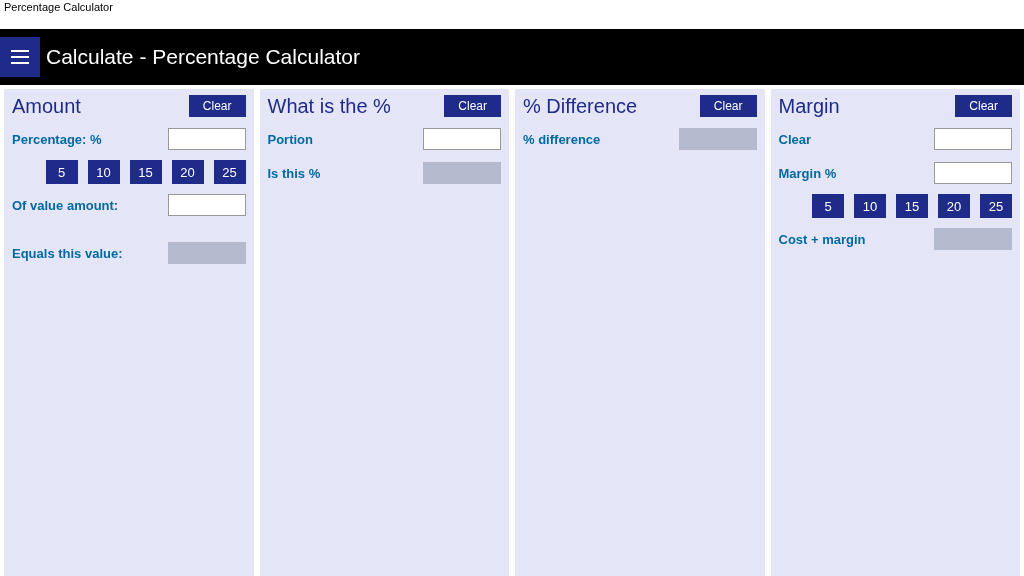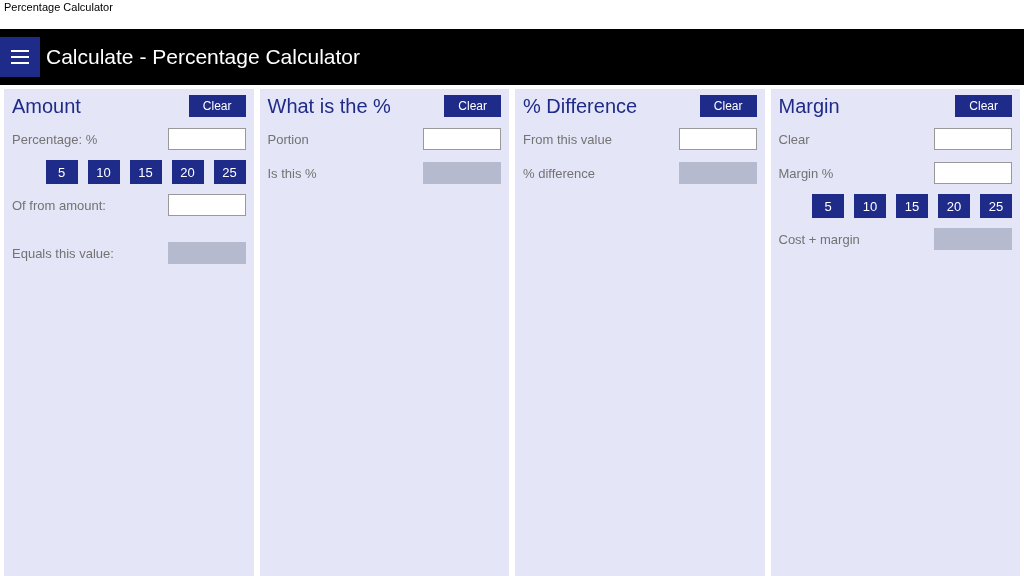--- a/index.html
+++ b/index.html
@@ -24,21 +24,21 @@
     .panel-header {
       display: flex; justify-content: space-between; align-items: flex-start;
     }
     .panel-title { color: #1f2b88; font-size: 20px; font-weight: 400; }
     .clear-btn {
       background: #1f2b88; color: #fff; font-size: 12px; border: none; padding: 4px 14px; cursor: pointer;
     }
     .row {
       display: flex; justify-content: space-between; align-items: center; min-height: 26px;
     }
-    .row-label { font-size: 13px; color: #737373; }
+    .row-label { font-size: 13px; color: #0369a1; font-weight: bold; }
     .text-input {
       width: 78px; height: 22px; border: 1px solid #999; background: #fff; font-size: 13px; padding: 0 3px;
     }
     .readout {
       width: 78px; height: 22px; background: #b6bacf; display: inline-block;
     }
     .quick-row {
       display: flex; gap: 10px; justify-content: flex-end;
     }
     .quick-btn {
@@ -75,21 +75,21 @@
       <input class="text-input" style="">
     </div>
     <div class="quick-row">
       <button class="quick-btn">5</button>
       <button class="quick-btn">10</button>
       <button class="quick-btn">15</button>
       <button class="quick-btn">20</button>
       <button class="quick-btn">25</button>
     </div>
     <div class="row">
-      <span class="row-label">Of from amount:</span>
+      <span class="row-label">Of value amount:</span>
       <input class="text-input" style="">
     </div>
     <div style="height:6px"></div>
     <div class="row">
       <span class="row-label">Equals this value:</span>
       <span class="readout"></span>
     </div>
     <div style="height:6px"></div>
   </div>
 
@@ -105,24 +105,20 @@
     <div class="row">
       <span class="row-label">Is this %</span>
       <span class="readout"></span>
     </div>
   </div>
 
   <div class="panel">
     <div class="panel-header">
       <div class="panel-title">% Difference</div>
       <button class="clear-btn">Clear</button>
-    </div>
-    <div class="row">
-      <span class="row-label">From this value</span>
-      <input class="text-input" style="">
     </div>
     <div class="row">
       <span class="row-label">% difference</span>
       <span class="readout"></span>
     </div>
   </div>
 
   <div class="panel">
     <div class="panel-header">
       <div class="panel-title">Margin</div>

